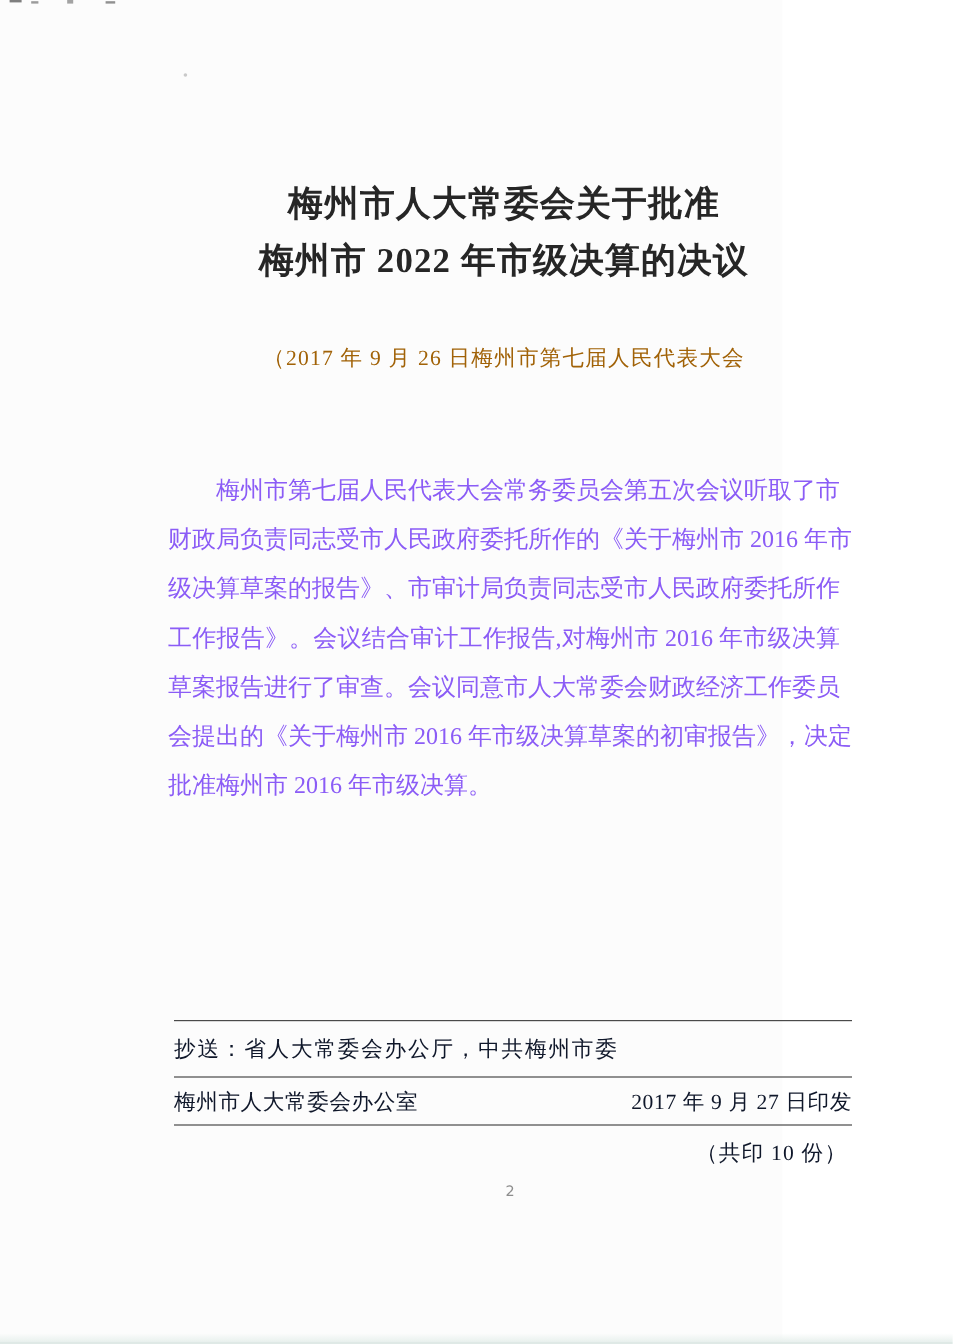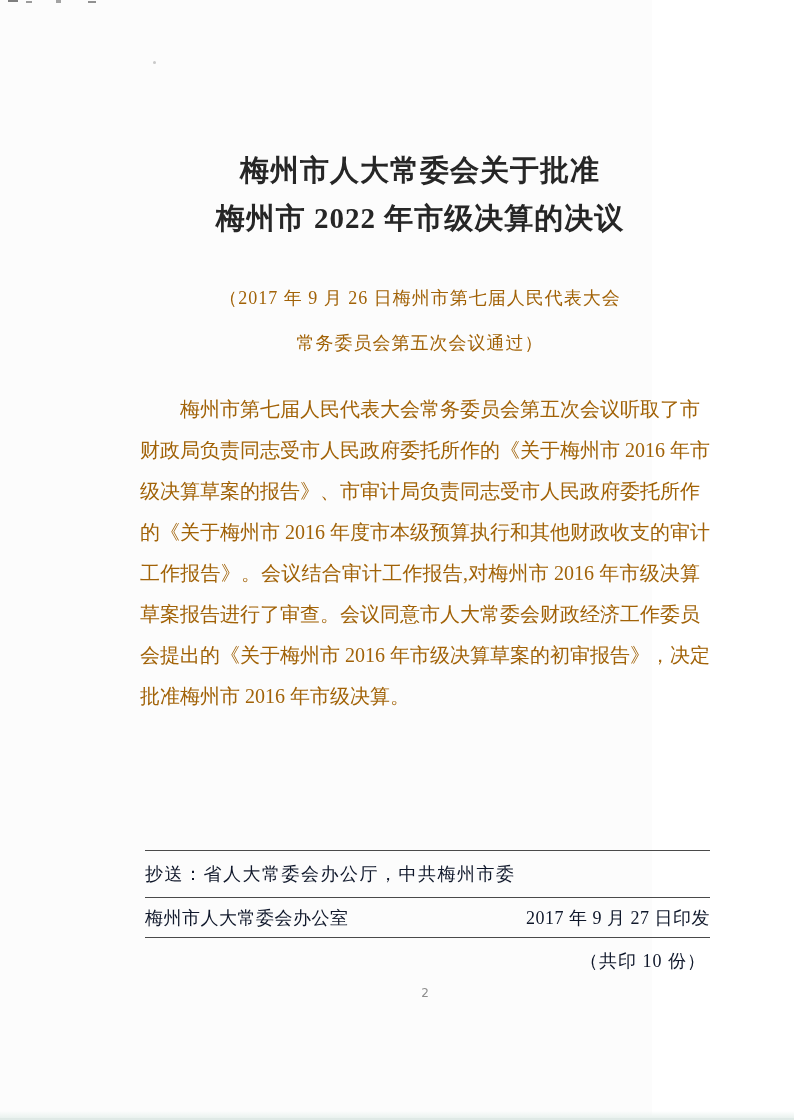--- a/index.html
+++ b/index.html
@@ -43,21 +43,21 @@
     text-align: center;
     font-size: 18px;
     line-height: 45px;
     letter-spacing: 1px;
     color: #a16207;
   }
   .body-block {
     position: absolute; left: 140px; top: 389px; width: 560px;
     font-size: 20px;
     line-height: 41px;
-    color: #a16207;
+    color: #8b5cf6;
   }
   .body-line {
     text-align: justify;
     text-align-last: justify;
     white-space: nowrap;
   }
   .body-line.first { padding-left: 40px; }
   .body-line.last  { text-align-last: left; }
 
   .footer-block {
@@ -102,28 +102,26 @@
   <span class="speck s4"></span>
   <span class="dot-faint"></span>
 
   <div class="title-block">
     <div>梅州市人大常委会关于批准</div>
     <div>梅州市 2022 年市级决算的决议</div>
   </div>
 
   <div class="meeting-note">
     <div>（2017 年 9 月 26 日梅州市第七届人民代表大会</div>
-    <div>常务委员会第五次会议通过）</div>
   </div>
 
   <div class="body-block">
     <div class="body-line first">梅州市第七届人民代表大会常务委员会第五次会议听取了市</div>
     <div class="body-line">财政局负责同志受市人民政府委托所作的《关于梅州市 2016 年市</div>
     <div class="body-line">级决算草案的报告》、市审计局负责同志受市人民政府委托所作</div>
-    <div class="body-line">的《关于梅州市 2016 年度市本级预算执行和其他财政收支的审计</div>
     <div class="body-line">工作报告》。会议结合审计工作报告,对梅州市 2016 年市级决算</div>
     <div class="body-line">草案报告进行了审查。会议同意市人大常委会财政经济工作委员</div>
     <div class="body-line">会提出的《关于梅州市 2016 年市级决算草案的初审报告》，决定</div>
     <div class="body-line last">批准梅州市 2016 年市级决算。</div>
   </div>
 
   <div class="footer-block">
     <div class="rule"></div>
     <div class="cc-row">
       <span>抄送：省人大常委会办公厅，中共梅州市委</span>

